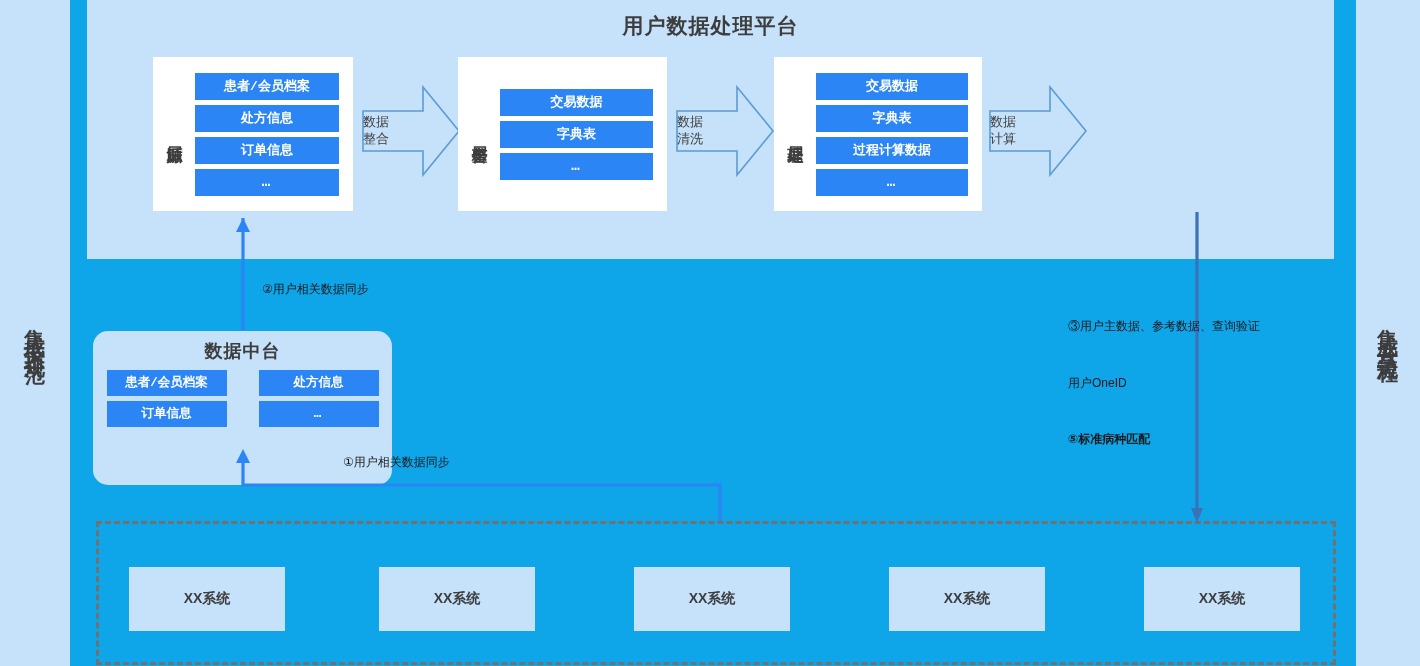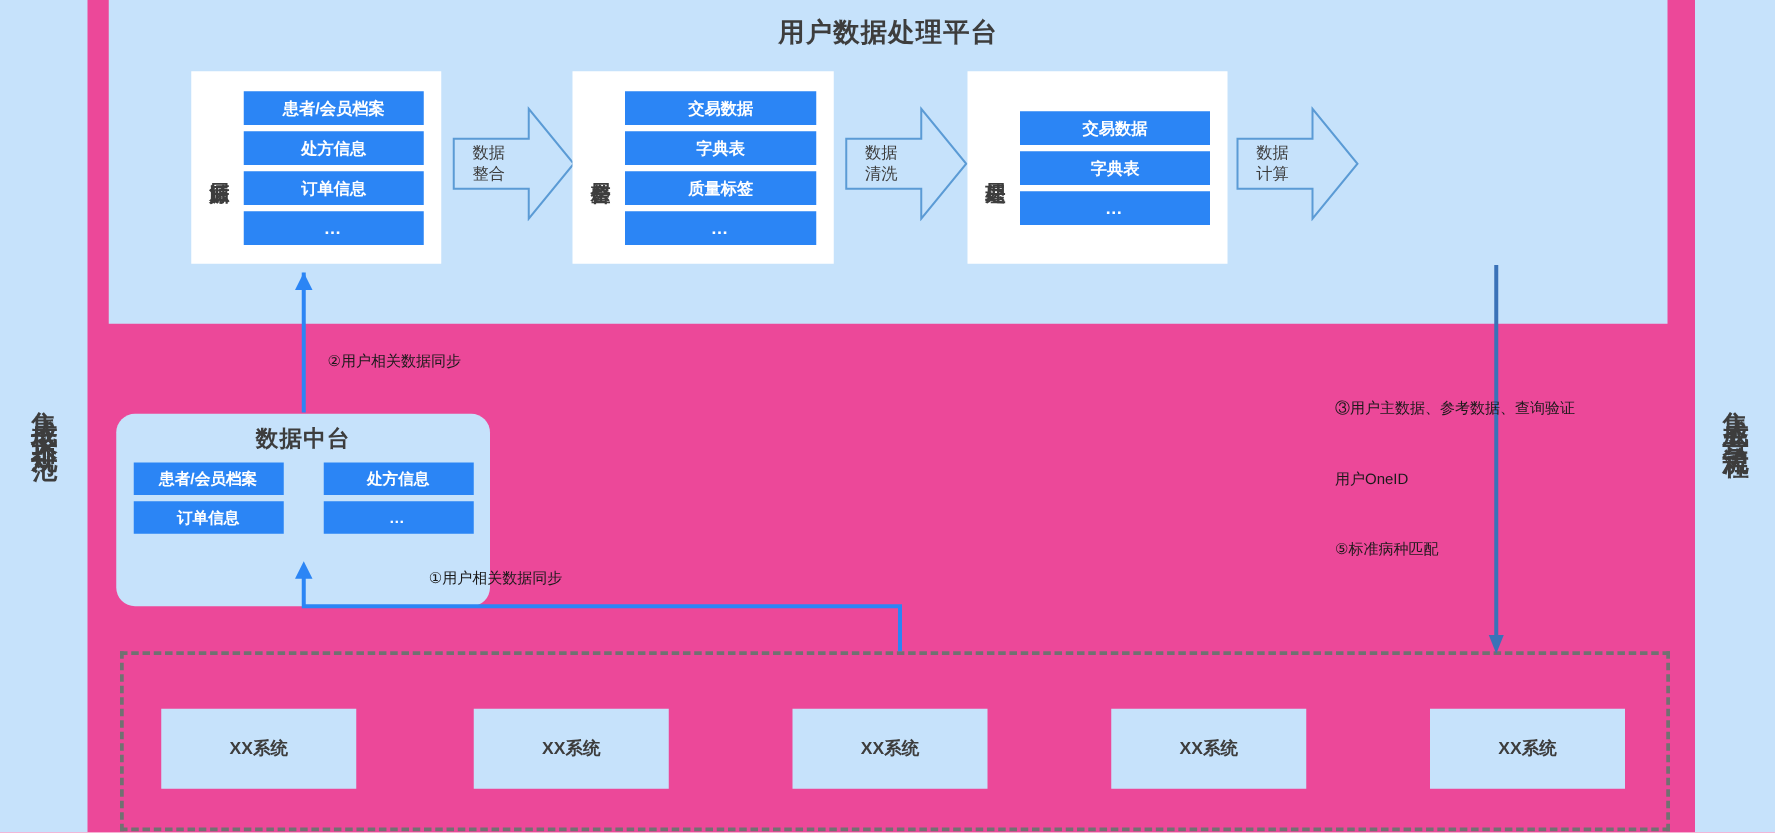--- a/index.html
+++ b/index.html
@@ -7,21 +7,21 @@
     padding: 0;
     background: #ffffff;
   }
   body {
     font-family: "Liberation Sans", "DejaVu Sans", sans-serif;
   }
   #canvas {
     position: relative;
     width: 1420px;
     height: 666px;
-    background: #ec4899;
+    background: #0ea5e9;
     overflow: hidden;
   }
 
   
   .rail {
     position: absolute;
     background: #c6e2fb;
     display: flex;
     align-items: center;
     justify-content: center;
@@ -94,20 +94,21 @@
   .chip {
     background: #2b85f5;
     color: #ffffff;
     font-size: 13px;
     font-weight: 700;
     text-align: center;
     height: 27px;
     line-height: 27px;
     white-space: nowrap;
     overflow: hidden;
+    font-family: Liberation Mono, monospace;
   }
   .chip.dots { letter-spacing: 2px; font-size: 14px; }
 
   #layer-0 { left: 153px;  width: 200px; }
   #layer-1 { left: 458px;  width: 209px; }
   #layer-2 { left: 774px;  width: 208px; }
   #layer-3 { left: 1088px; width: 218px; }
 
   
   .block-arrow {
@@ -116,21 +117,20 @@
     width: 100px;
     height: 92px;
   }
   .block-arrow svg { display: block; width: 100%; height: 100%; }
   .block-arrow .ba-label {
     position: absolute;
     left: 2px;
     top: 50%;
     transform: translateY(-50%);
     width: 56px;
-    text-align: center;
     font-size: 13px;
     font-weight: 400;
     color: #3d3d3d;
     line-height: 1.28;
   }
   #arrow-0 { left: 361px; }
   #arrow-1 { left: 675px; }
   #arrow-2 { left: 988px; }
 
   
@@ -203,21 +203,21 @@
     position: absolute;
     font-size: 12px;
     color: #1a1a1a;
     white-space: nowrap;
     line-height: 1;
   }
   #note-2 { left: 262px;  top: 283px; }
   #note-1 { left: 343px;  top: 456px; }
   #note-3 { left: 1068px; top: 321px; font-family: Liberation Mono, monospace; }
   #note-4 { left: 1068px; top: 377px; }
-  #note-5 { left: 1068px; top: 433px; }
+  #note-5 { left: 1068px; top: 433px; font-weight: bold; }
 </style>
 </head>
 <body>
 
 <div id="canvas">
 
   <div class="rail" id="rail-left">
     <div class="rail-text">集成技术规范</div>
   </div>
 
@@ -251,21 +251,20 @@
     </div>
   </div>
 
   <div class="layer-card" id="layer-1">
     <div class="layer-name">
       <span>整合层</span>
     </div>
     <div class="layer-items">
       <div class="chip">交易数据</div>
       <div class="chip">字典表</div>
-      <div class="chip">质量标签</div>
       <div class="chip dots">…</div>
     </div>
   </div>
 
   <div class="block-arrow" id="arrow-1">
     <svg viewBox="0 0 100 92" preserveAspectRatio="none">
       <path d="M2,26 L62,26 L62,2 L98,46 L62,90 L62,66 L2,66 Z" fill="none" stroke="#5b9bd5" stroke-width="1.6"></path>
     </svg>
     <div class="ba-label">
       <div>数据</div>
@@ -273,20 +272,21 @@
     </div>
   </div>
 
   <div class="layer-card" id="layer-2">
     <div class="layer-name">
       <span>处理层</span>
     </div>
     <div class="layer-items">
       <div class="chip">交易数据</div>
       <div class="chip">字典表</div>
+      <div class="chip">过程计算数据</div>
       <div class="chip dots">…</div>
     </div>
   </div>
 
   <div class="block-arrow" id="arrow-2">
     <svg viewBox="0 0 100 92" preserveAspectRatio="none">
       <path d="M2,26 L62,26 L62,2 L98,46 L62,90 L62,66 L2,66 Z" fill="none" stroke="#5b9bd5" stroke-width="1.6"></path>
     </svg>
     <div class="ba-label">
       <div>数据</div>

